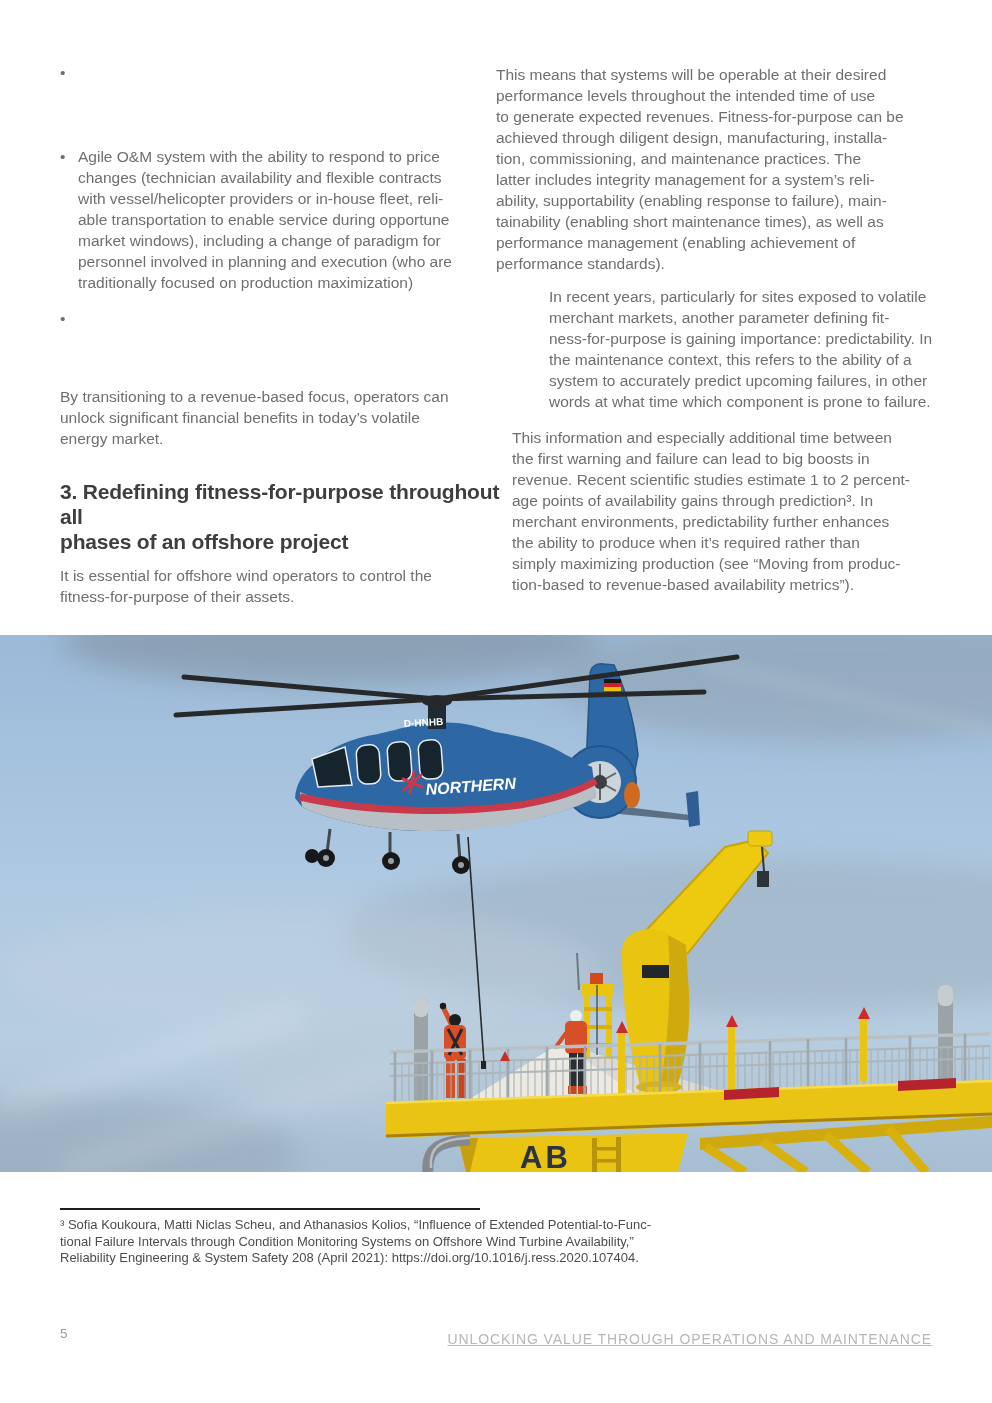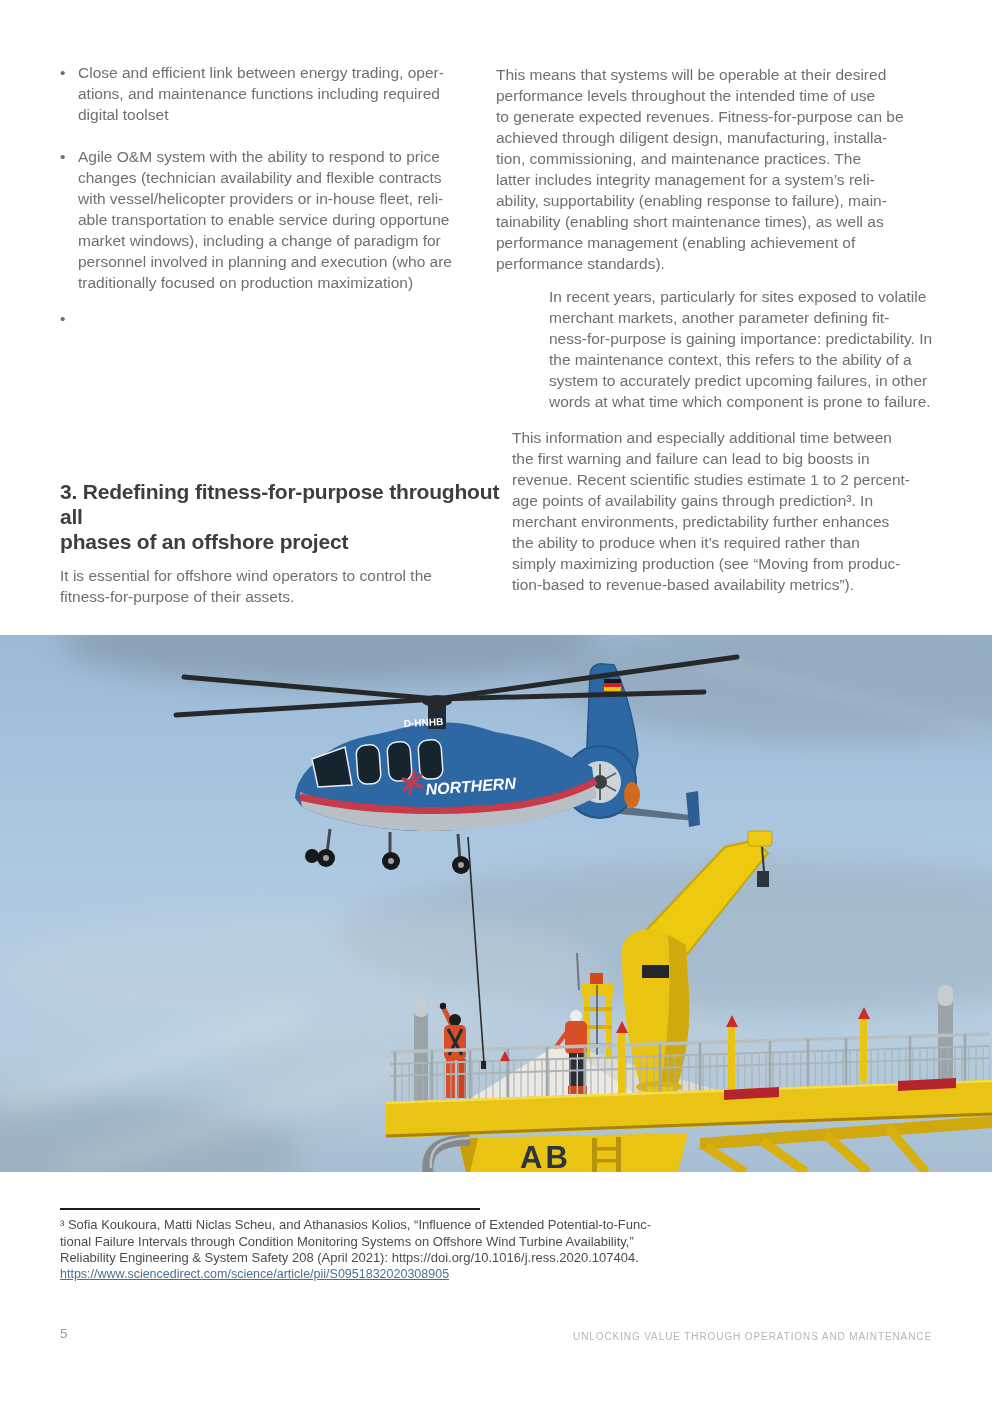--- a/index.html
+++ b/index.html
@@ -10,48 +10,48 @@
   .abs{position:absolute;}
   .para{white-space:pre-line;font-size:15.5px;line-height:21px;color:#6f6f6e;}
   .bullet{display:flex;align-items:flex-start;}
   .bullet .dot{width:18px;flex:0 0 18px;font-size:15.5px;line-height:21px;color:#6f6f6e;}
   .bullet .btext{white-space:pre-line;font-size:15.5px;line-height:21px;color:#6f6f6e;}
   .heading{white-space:pre-line;font-size:21px;line-height:25px;font-weight:700;color:#3e3e3d;letter-spacing:-0.2px;}
   .footrule{background:#1d1d1b;height:2px;width:420px;}
   .footnote{white-space:pre-line;font-size:13px;line-height:16.5px;color:#4c4c4b;}
   .footnote-link{display:inline-block;font-size:12.5px;line-height:16.5px;color:#4a7094;text-decoration:underline;}
   .pagenum{font-size:13.5px;color:#9c9c9c;}
-  .running{font-size:10px;letter-spacing:0.9px;color:#b7b7b5;}
+  .running{font-size:14px;letter-spacing:0.9px;color:#b7b7b5;text-decoration:underline;}
   .photo{left:0;top:635px;width:992px;height:537px;}
   svg{display:block;}
 </style>
 </head>
 <body>
 
 <div class="page">
 
   <div class="abs bullet" style="left:60px;top:62px;width:452px;">
     <span class="dot">•</span>
-    <div class="btext">Close and efficient link between energy trading, oper-
-ations, and maintenance functions including required
-digital toolset</div>
   </div>
   <div class="abs bullet" style="left:60px;top:146px;width:452px;">
     <span class="dot">•</span>
     <div class="btext">Agile O&amp;M system with the ability to respond to price
 changes (technician availability and flexible contracts
 with vessel/helicopter providers or in-house fleet, reli-
 able transportation to enable service during opportune
 market windows), including a change of paradigm for
 personnel involved in planning and execution (who are
 traditionally focused on production maximization)</div>
   </div>
   <div class="abs bullet" style="left:60px;top:308px;width:452px;">
     <span class="dot">•</span>
   </div>
+  <div class="abs para" style="left:60px;top:386px;width:452px;">By transitioning to a revenue-based focus, operators can
+unlock significant financial benefits in today’s volatile
+energy market.</div>
   <div class="abs heading" style="left:60px;top:479px;width:460px;">3. Redefining fitness-for-purpose throughout all
 phases of an offshore project</div>
   <div class="abs para" style="left:60px;top:565px;width:452px;">It is essential for offshore wind operators to control the
 fitness-for-purpose of their assets.</div>
 
   <div class="abs para" style="left:496px;top:64px;width:452px;">This means that systems will be operable at their desired
 performance levels throughout the intended time of use
 to generate expected revenues. Fitness-for-purpose can be
 achieved through diligent design, manufacturing, installa-
 tion, commissioning, and maintenance practices. The
@@ -294,18 +294,17 @@
         <path d="M 468 202 C 472 260 478 340 484 428" fill="none" stroke="#2b2b2b" stroke-width="1.6"></path>
         <rect x="481" y="426" width="5" height="8" fill="#232323"></rect>
       </g>
     </svg>
   </div>
 
   <div class="abs footrule" style="left:60px;top:1208px;"></div>
   <div class="abs footnote" style="left:60px;top:1217px;width:640px;">³ Sofia Koukoura, Matti Niclas Scheu, and Athanasios Kolios, “Influence of Extended Potential-to-Func-
 tional Failure Intervals through Condition Monitoring Systems on Offshore Wind Turbine Availability,”
 Reliability Engineering &amp; System Safety 208 (April 2021): https://doi.org/10.1016/j.ress.2020.107404.</div>
-  <a href="#" class="abs footnote-link" style="left:60px;top:1266px;">https://www.sciencedirect.com/science/article/pii/S0951832020308905</a>
 
   <div class="abs pagenum" style="left:60px;top:1326px;">5</div>
   <div class="abs running" style="right:60px;top:1331px;text-align:right;">UNLOCKING VALUE THROUGH OPERATIONS AND MAINTENANCE</div>
 
 </div>
 
 </body></html>

